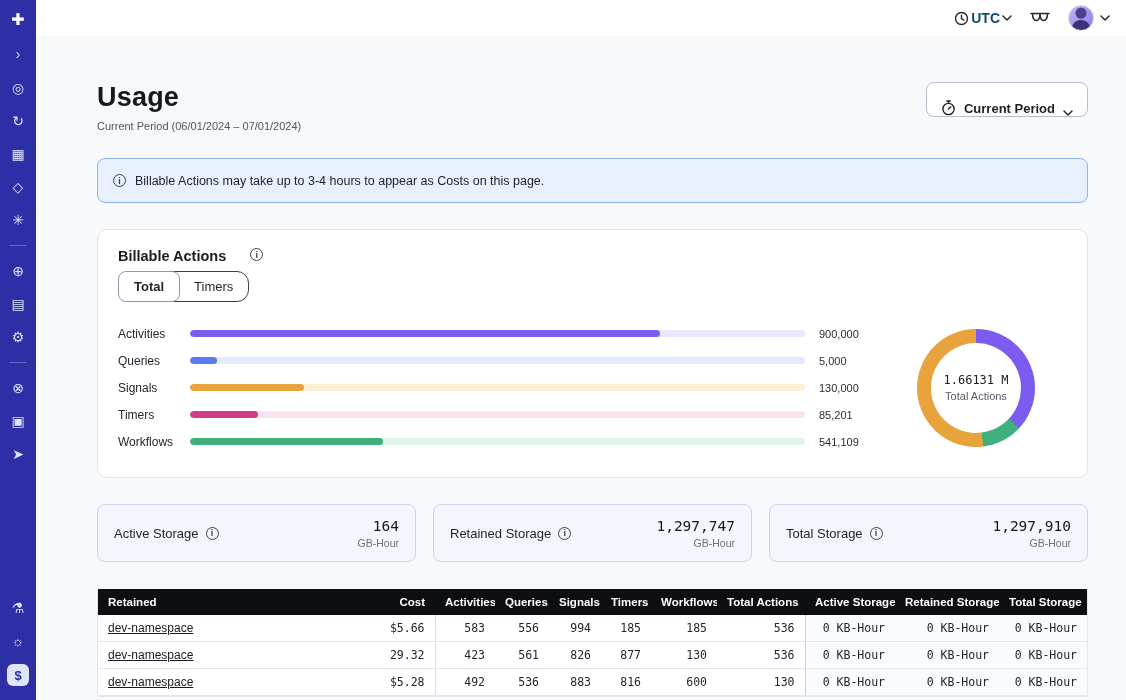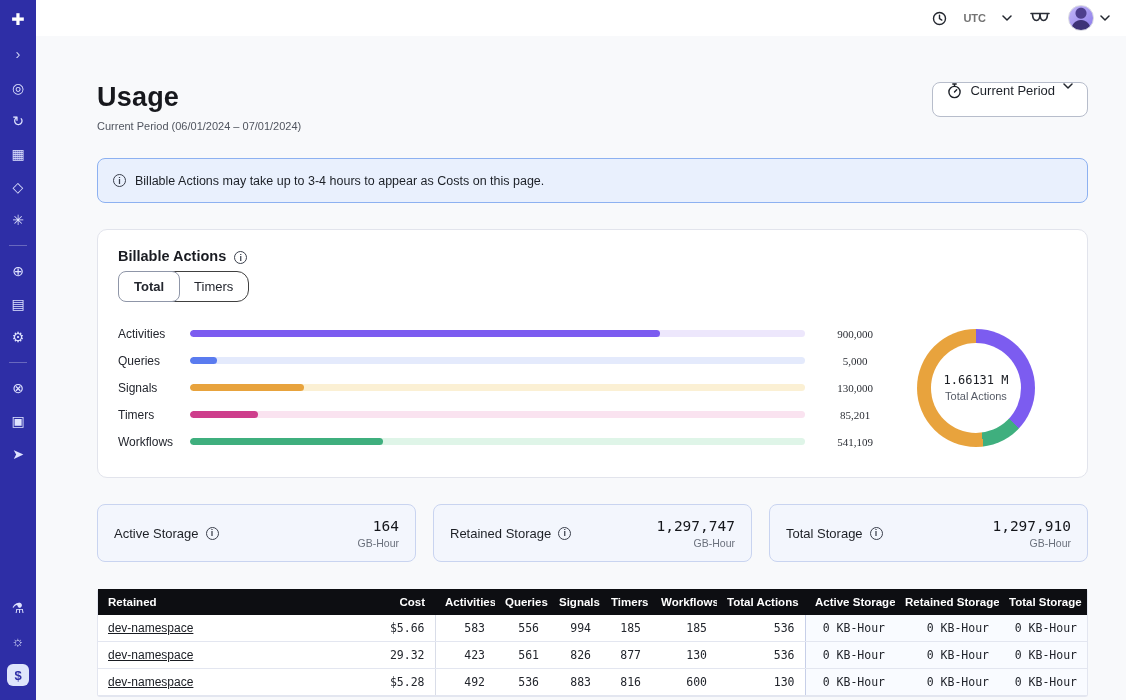--- a/index.html
+++ b/index.html
@@ -14,52 +14,52 @@
   .sb-bottom{margin-top:auto}
   .sb-divider{width:18px;height:1px;background:rgba(255,255,255,.28);margin-top:15px}
   .sb-icon{font-size:14px;line-height:1;color:#dfe3ff;cursor:pointer;width:20px;height:20px;display:flex;align-items:center;justify-content:center}
   .sb-logo{font-size:16px;color:#fff}
   .sb-collapse{font-size:15px;color:#c9cdf2}
   .sb-currency{background:#dfe5fb;color:#2e2ea6;border-radius:6px;font-weight:700;width:22px;height:22px;font-size:13px}
 
   
   .main{flex:1;display:flex;flex-direction:column;min-width:0}
   .topbar{height:36px;background:#fff;display:flex;align-items:center;justify-content:flex-end;gap:18px;padding:0 16px;flex-shrink:0}
-  .tz{display:flex;align-items:center;gap:16px;font-size:11px;font-weight:600;color:#737373;cursor:pointer}
+  .tz{display:flex;align-items:center;gap:2px;font-size:14px;font-weight:600;color:#0c4a6e;cursor:pointer}
   .icon-btn{display:flex;align-items:center;cursor:pointer}
   .account{display:flex;align-items:center;gap:6px;cursor:pointer}
   .avatar{width:26px;height:26px;border-radius:50%;border:1px solid #d8d9e2;
     background:radial-gradient(circle at 50% 30%,#4d3f8e 0 5px,transparent 6px),
                radial-gradient(circle at 50% 98%,#3d3277 0 9px,transparent 10px),
                linear-gradient(135deg,#c3b8f7,#8a79ea)}
 
   .content{flex:1;background:#f8f9fb;padding:46px 38px 0 61px;overflow:hidden}
   .page-head{display:flex;justify-content:space-between;align-items:flex-start}
   h1{margin:0;font-size:27px;font-weight:700;color:#17181d;letter-spacing:.2px}
   .subtitle{margin-top:7px;font-size:11px;color:#50555f}
-  .period-btn{display:flex;align-items:flex-start;gap:8px;background:#fff;border:1px solid #b7bdcb;border-radius:8px;height:35px;padding:0 14px;font-size:13px;font-weight:400;color:#1d2128;font-family:inherit;cursor:pointer}
+  .period-btn{display:flex;align-items:flex-end;gap:8px;background:#fff;border:1px solid #b7bdcb;border-radius:8px;height:35px;padding:0 14px;font-size:13px;font-weight:700;color:#1d2128;font-family:inherit;cursor:pointer}
 
   .banner{margin-top:26px;display:flex;align-items:center;gap:9px;background:#e9f0fd;border:1px solid #8db1f1;border-radius:8px;padding:0 15px;height:45px;font-size:12.5px;color:#1c2027}
   .info-icon{display:inline-flex;align-items:center;justify-content:center;width:13px;height:13px;border:1px solid currentColor;border-radius:50%;font-size:9px;font-weight:600;flex-shrink:0;cursor:pointer;color:#3a3f4c}
 
   .card{background:#fff;border:1px solid #e2e4ec;border-radius:10px}
   .billable{margin-top:26px;padding:18px 20px 22px}
-  .card-title-row{display:flex;align-items:flex-end;gap:8px}
+  .card-title-row{display:flex;align-items:flex-start;gap:24px}
   .card-title-row h2{margin:0;font-size:14.5px;font-weight:700;color:#1a1c22}
   .tabs{display:inline-flex;border:1px solid #404040;border-radius:12px;background:#fff;margin-top:7px}
   .tab{padding:7px 15px;font-size:13px;color:#23262e;background:transparent;border:none;font-family:inherit;cursor:pointer;border-radius:8px}
   .tab.active{border:1px solid #8f96a8;margin:-1px;font-weight:600;background:#fff}
 
   .chart-row{display:flex;align-items:center;margin-top:18px}
   .bars{flex:1;min-width:0}
   .bar-row{display:flex;align-items:center;height:27px}
   .bar-label{width:72px;font-size:12px;color:#23262e;flex-shrink:0}
   .bar-track{flex:1;height:7px;border-radius:4px;overflow:hidden}
   .bar-fill{height:100%;border-radius:4px}
-  .bar-value{width:72px;margin-left:14px;text-align:center;font-family:Liberation Serif, serif;font-size:11px;color:#2a2d34;flex-shrink:0}
+  .bar-value{width:72px;margin-left:14px;text-align:left;font-family:Liberation Sans, sans-serif;font-size:11px;color:#2a2d34;flex-shrink:0}
 
   .donut{position:relative;width:118px;height:118px;margin:0 32px 0 26px;flex-shrink:0}
   .donut-ring{width:118px;height:118px;border-radius:50%;position:relative}
   .donut-ring::after{content:"";position:absolute;inset:14px;background:#fff;border-radius:50%}
   .donut-center{position:absolute;inset:0;display:flex;flex-direction:column;align-items:center;justify-content:center;gap:3px}
   .donut-value{font-family:"DejaVu Sans Mono",monospace;font-size:12px;color:#191c22}
   .donut-label{font-size:11px;color:#565b66}
 
   .stats-row{display:flex;gap:17px;margin-top:26px}
   .stat-card{flex:1;background:#f3f6fd;border:1px solid #c9d4f0;border-radius:8px;height:58px;display:flex;align-items:center;justify-content:space-between;padding:0 16px}

